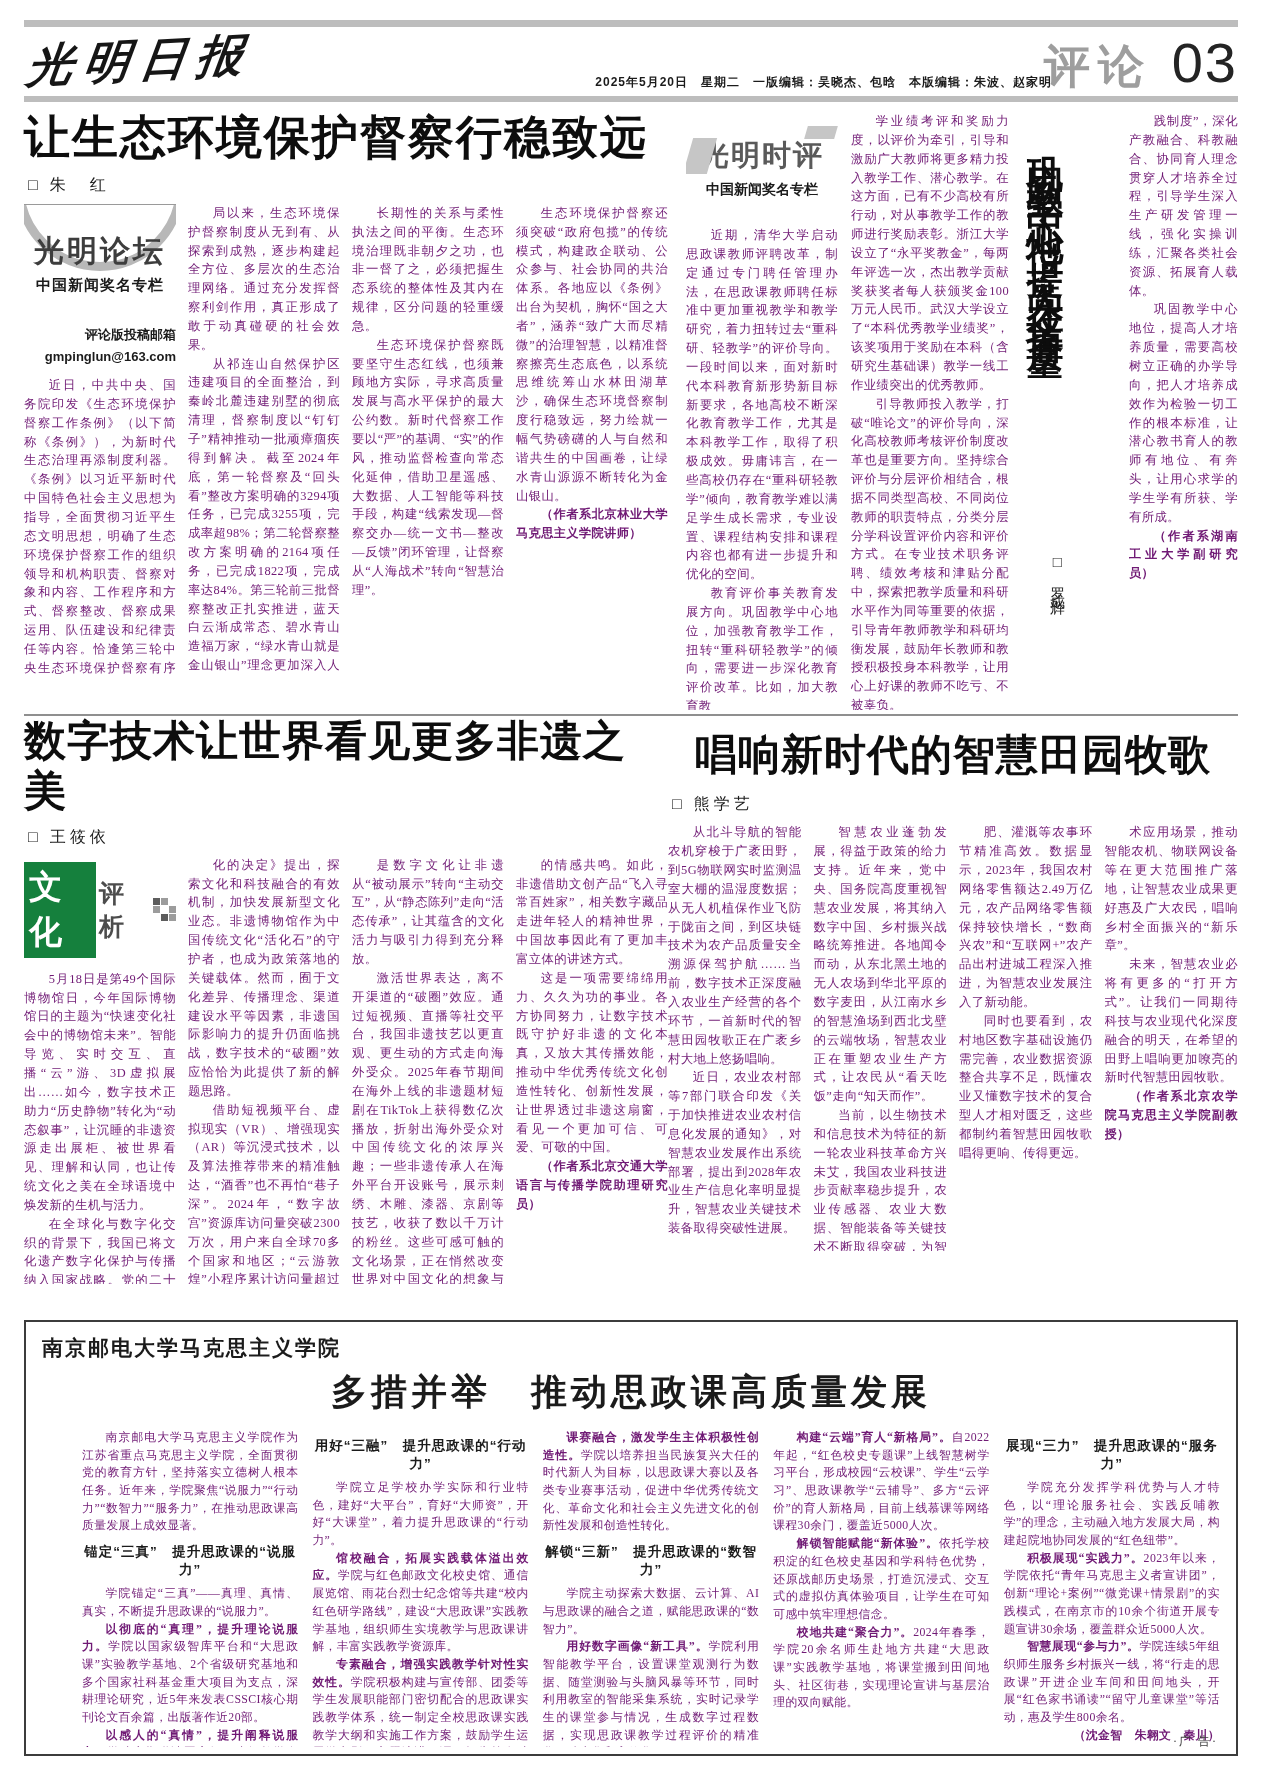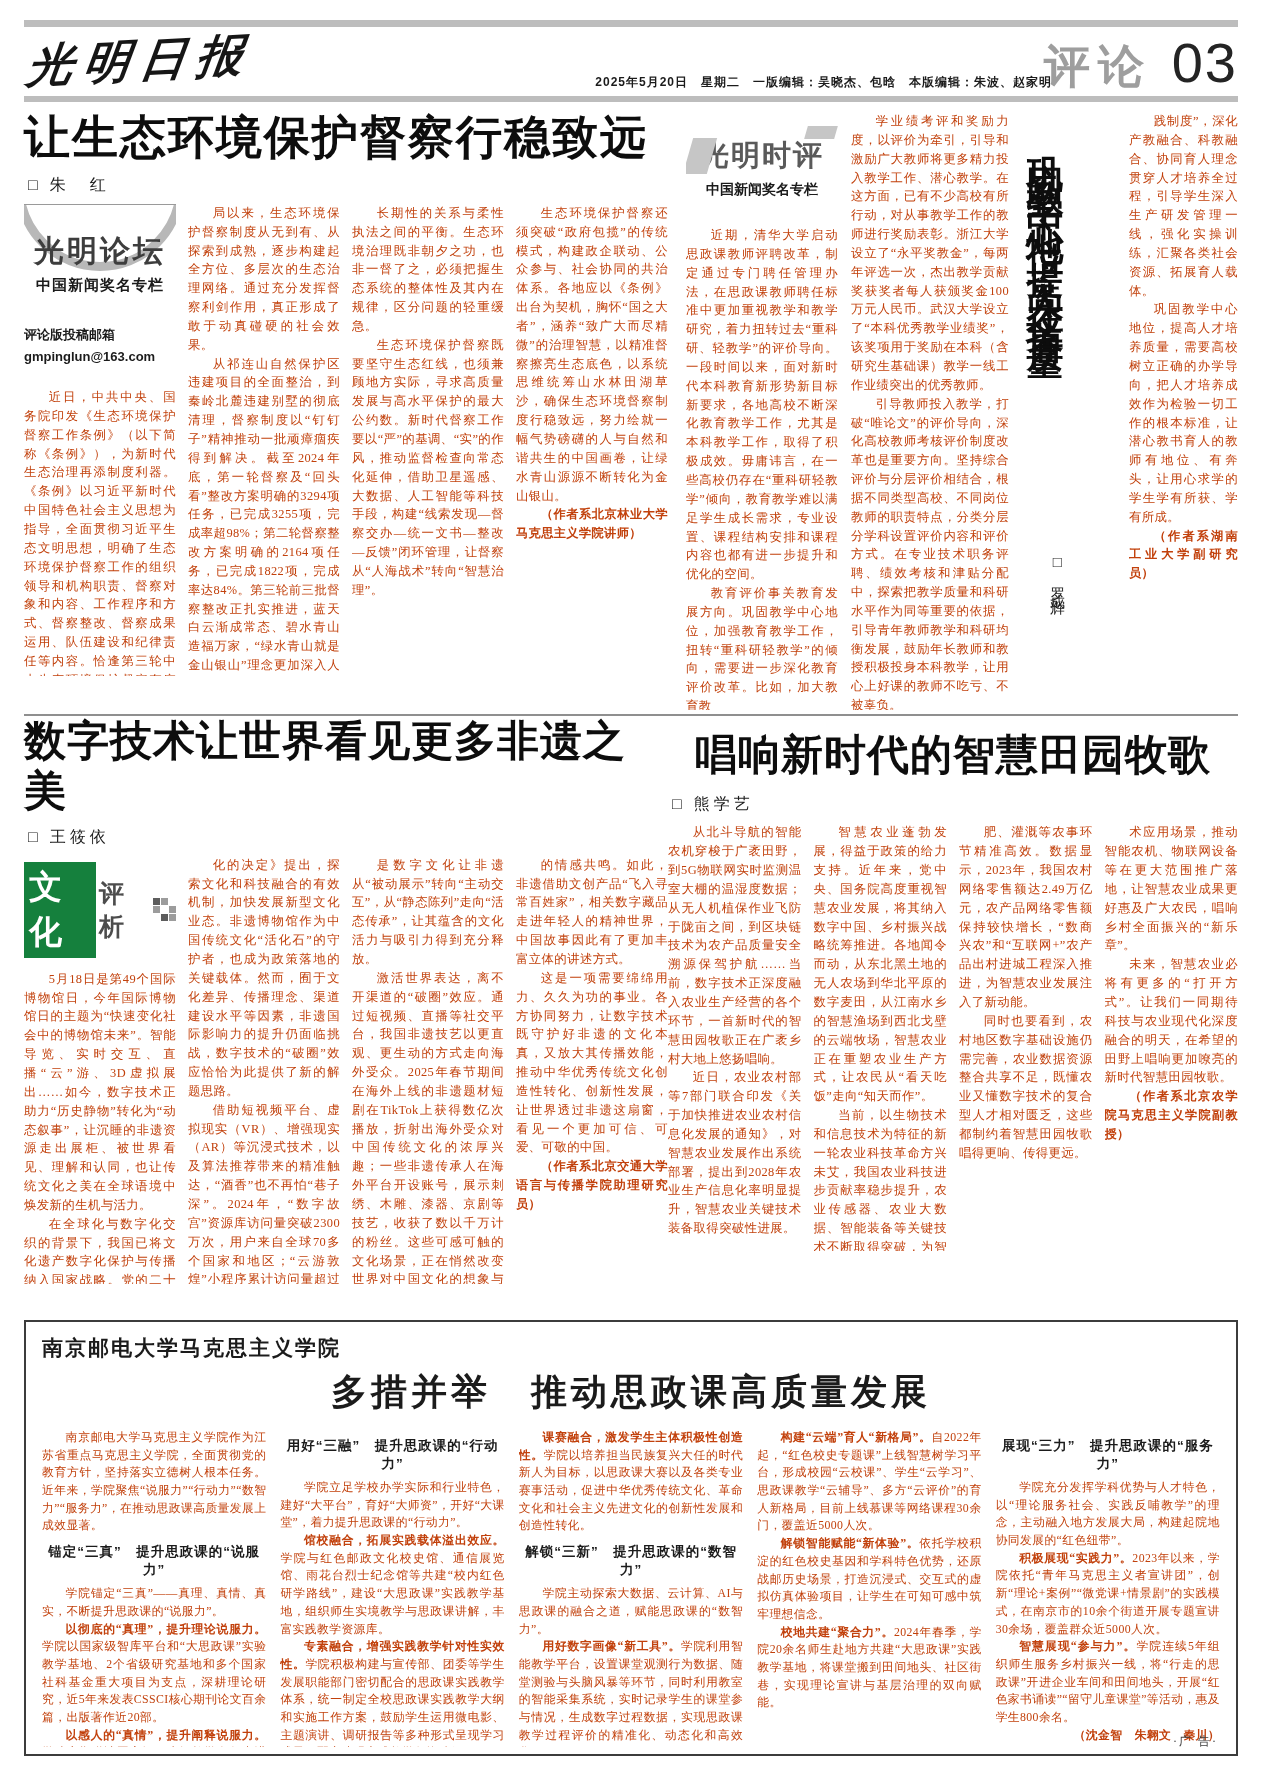--- a/index.html
+++ b/index.html
@@ -17,21 +17,21 @@
             letter-spacing:10px;transform:skewX(-10deg) rotate(-3deg);color:#161616;}
   .dateline{position:absolute;right:186px;top:74px;font-size:12px;font-weight:700;
             font-family:"Liberation Sans","DejaVu Sans",sans-serif;letter-spacing:1px;}
   .section-word{position:absolute;right:86px;top:36px;font-size:46px;font-weight:700;
             color:#9e9e9e;letter-spacing:8px;font-family:"Liberation Sans","DejaVu Sans",sans-serif;}
   .page-num{position:absolute;right:0;top:30px;font-size:56px;font-weight:400;color:#242424;
             font-family:"Liberation Sans","DejaVu Sans",sans-serif;letter-spacing:2px;}
 
   
   .col p{font-size:12.4px;line-height:1.52;text-align:justify;text-indent:2em;
-         letter-spacing:.4px;color:#c2410c;}
+         letter-spacing:.4px;color:#701a75;}
   .col p.attrp{text-indent:2em;}
   .col p.attrp b{font-family:"Liberation Sans","DejaVu Sans",sans-serif;font-size:12.2px;}
   .col p.signp{text-align:right;text-indent:0;font-weight:700;}
   .col h4.sub{font-size:14px;text-align:center;text-indent:0;margin:8px 0 6px;
          font-family:"Liberation Sans","DejaVu Sans",sans-serif;letter-spacing:1px;}
   .byline{font-size:16px;letter-spacing:4px;margin:10px 0 8px 4px;}
 
   
   .top-section{display:flex;gap:18px;padding-top:10px;height:608px;}
   .art1{width:644px;flex:none;}
@@ -41,21 +41,21 @@
   .col{flex:1;overflow:hidden;}
 
   .forum-badge{position:relative;overflow:hidden;height:112px;border-top:1px solid #9a9a9a;
                text-align:center;margin-bottom:8px;}
   .forum-badge .arc{position:absolute;width:170px;height:170px;border:9px solid #b8b8b8;
                border-radius:50%;left:50%;transform:translateX(-50%);top:-104px;}
   .forum-title{position:relative;margin-top:26px;font-size:30px;font-weight:900;color:#3d3d3d;
                letter-spacing:3px;font-family:"Liberation Sans","DejaVu Sans",sans-serif;}
   .forum-sub{position:relative;font-size:15px;font-weight:900;margin-top:4px;letter-spacing:1px;
                font-family:"Liberation Sans","DejaVu Sans",sans-serif;}
-  .mailbox{text-align:left;font-weight:700;font-size:13px;line-height:1.7;margin-bottom:20px;
+  .mailbox{text-align:right;font-weight:700;font-size:13px;line-height:1.7;margin-bottom:8px;
                font-family:"Liberation Sans","DejaVu Sans",sans-serif;}
 
   .shiping{flex:1;display:flex;gap:13px;}
   .sp-col1{width:152px;flex:none;}
   .sp-col2{width:158px;flex:none;}
   .sp-col3{flex:1;}
   .sp-badge{position:relative;height:104px;text-align:center;padding-top:24px;margin-bottom:10px;}
   .sp-badge .deco-l{position:absolute;left:2px;top:26px;width:24px;height:36px;background:#c6c6c6;
                transform:skewX(-16deg);}
   .sp-badge .deco-r{position:absolute;right:2px;top:14px;width:30px;height:13px;background:#c6c6c6;
@@ -87,21 +87,21 @@
   .cult-light{color:#4c4c4c;font-weight:900;font-size:25px;letter-spacing:2px;
              font-family:"Liberation Sans","DejaVu Sans",sans-serif;}
   .mosaic{display:grid;grid-template-columns:repeat(3,7px);grid-auto-rows:7px;gap:1px;margin-left:3px;}
   .mosaic i{background:#9c9c9c;} .mosaic i.d{background:#5d5d5d;} .mosaic i.x{background:transparent;}
 
   
   .bottom-box{margin-top:20px;border:2px solid #3c3c3c;height:436px;padding:12px 16px;position:relative;}
   .b-kicker{font-size:21px;font-weight:900;letter-spacing:2px;
             font-family:"Liberation Sans","DejaVu Sans",sans-serif;}
   .b-head{text-align:center;font-size:36px;font-weight:900;letter-spacing:4px;margin:6px 0 12px;}
-  .b-cols{display:flex;gap:14px;height:318px;}
+  .b-cols{display:flex;gap:14px;height:318px;margin-left:40px;}
   .b-cols .col p{font-size:11.8px;line-height:1.5;}
   .b-cols .col h4.sub{font-size:13.5px;}
   .ad-label{position:absolute;right:18px;bottom:4px;font-size:12px;color:#3f3f3f;letter-spacing:2px;}
 </style>
 </head>
 <body>
 
 <div class="page">
 
   <div class="masthead-row">

